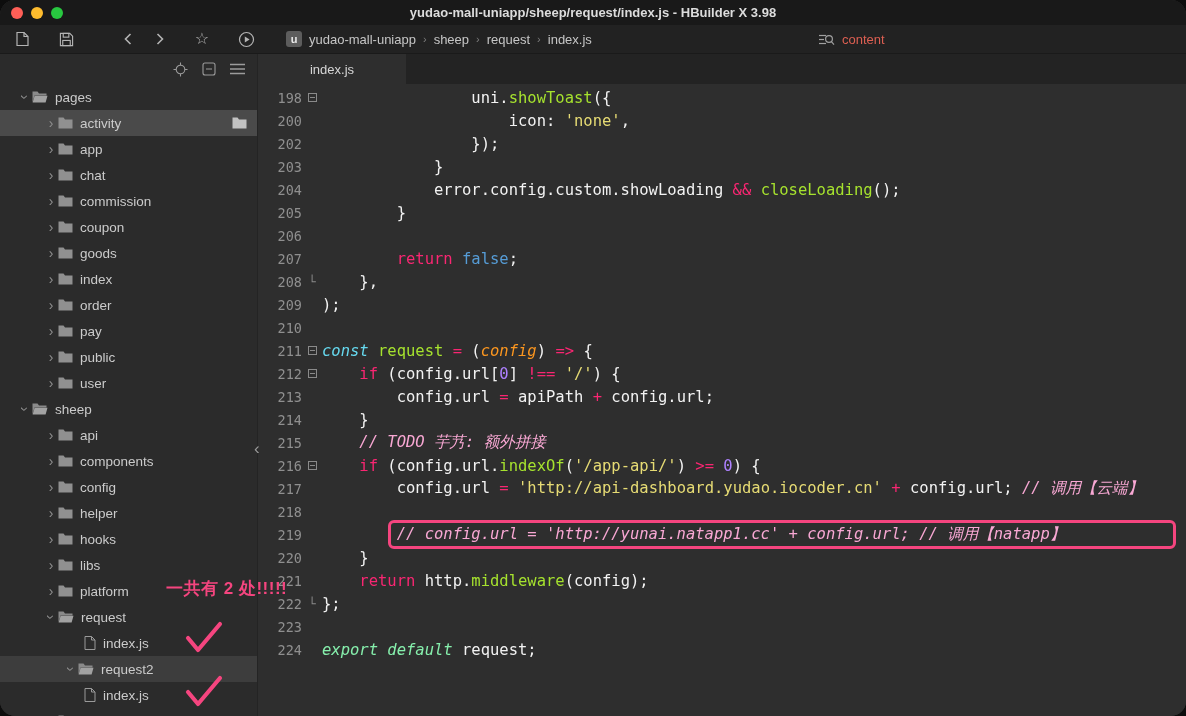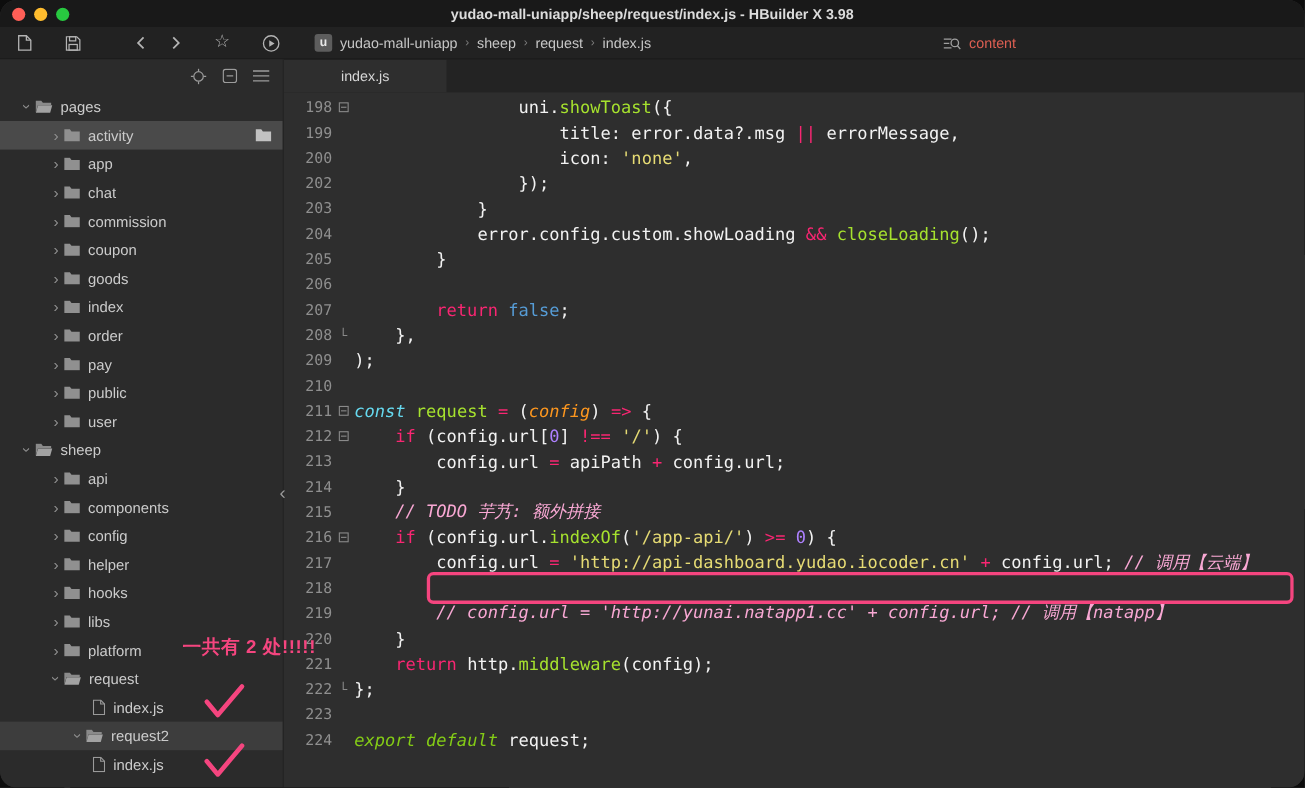--- a/index.html
+++ b/index.html
@@ -15,21 +15,21 @@
 
   
   .toolbar { height:29px; background:#222; border-bottom:1px solid #1a1a1a; display:flex; align-items:center; position:relative; }
   .tbtn { width:20px; height:20px; display:flex; align-items:center; justify-content:center; color:#b4b4b4; flex:none; }
   .tbtn svg { display:block; }
   .star-glyph { font-size:16px; line-height:1; }
   .breadcrumb { display:flex; align-items:center; gap:7px; margin-left:30px; font-size:13px; color:#c6c6c6; }
   .bc-sep { color:#7d7d7d; font-size:11px; }
   .uicon { width:16px; height:16px; background:#5d5d5d; border-radius:3px; color:#e9e9e9; font-size:11px; font-weight:700;
            display:flex; align-items:center; justify-content:center; }
-  .search { position:absolute; left:857px; top:0; height:100%; display:flex; align-items:center; gap:7px; }
+  .search { position:absolute; left:818px; top:0; height:100%; display:flex; align-items:center; gap:7px; }
   .search-label { color:#dd5f52; font-size:13px; }
 
   
   .main { display:flex; height:662px; }
 
   
   .sidebar { width:258px; flex:none; background:#2b2b2b; border-right:1px solid #242424; overflow:hidden; position:relative; }
   .sb-header { height:30px; display:flex; align-items:center; justify-content:flex-end; gap:14px; padding-right:12px; }
   .sb-hbtn { display:flex; }
   .tree-row { height:26px; display:flex; align-items:center; position:relative; color:#cbcbcb; font-size:13.5px; }
@@ -50,21 +50,21 @@
   .cline { height:23px; display:flex; align-items:center; white-space:pre; }
   .lnum { width:44px; flex:none; text-align:right; color:#8f8f8f; font-size:13.5px; }
   .lfold { width:20px; flex:none; display:flex; align-items:center; justify-content:center; color:#8a8a8a; font-size:12px; }
   .fold-sq { width:9px; height:9px; border:1px solid #8a8a8a; position:relative; }
   .fold-sq::after { content:""; position:absolute; left:1px; right:1px; top:3px; border-top:1px solid #8a8a8a; }
   .ltext { white-space:pre; }
 
   
   .tk-p  { color:#f2f2f2; }
   .tk-k  { color:#f92672; }
-  .tk-ki { color:#84cc16; font-style:italic; }
+  .tk-ki { color:#86efac; font-style:italic; }
   .tk-o  { color:#f92672; }
   .tk-f  { color:#a6e22e; }
   .tk-s  { color:#e6db74; }
   .tk-n  { color:#ae81ff; }
   .tk-b  { color:#569cd6; }
   .tk-c  { color:#f9a8d4;font-style:italic; }
   .tk-ck { color:#66d9ef; font-style:italic; }
   .tk-pm { color:#fd971f; font-style:italic; }
 
   
@@ -420,21 +420,20 @@
     </div>
 
     <div class="editorcol">
       <div class="tabbar">
         <div class="tab">
           <span>index.js</span>
         </div>
       </div>
       <div class="code" id="code">
           <div class="cline"><span class="lnum">198</span><span class="lfold"><span class="fold-sq"></span></span><span class="ltext"><span class="tk-p">                uni.</span><span class="tk-f">showToast</span><span class="tk-p">({</span></span></div>
-          <div class="cline"><span class="lnum">199</span><span class="lfold"></span><span class="ltext"><span class="tk-p">                    title: error.data?.msg </span><span class="tk-o">||</span><span class="tk-p"> errorMessage,</span></span></div>
           <div class="cline"><span class="lnum">200</span><span class="lfold"></span><span class="ltext"><span class="tk-p">                    icon: </span><span class="tk-s">'none'</span><span class="tk-p">,</span></span></div>
           <div class="cline"><span class="lnum">202</span><span class="lfold"></span><span class="ltext"><span class="tk-p">                });</span></span></div>
           <div class="cline"><span class="lnum">203</span><span class="lfold"></span><span class="ltext"><span class="tk-p">            }</span></span></div>
           <div class="cline"><span class="lnum">204</span><span class="lfold"></span><span class="ltext"><span class="tk-p">            error.config.custom.showLoading </span><span class="tk-o">&amp;&amp;</span><span class="tk-p"> </span><span class="tk-f">closeLoading</span><span class="tk-p">();</span></span></div>
           <div class="cline"><span class="lnum">205</span><span class="lfold"></span><span class="ltext"><span class="tk-p">        }</span></span></div>
           <div class="cline"><span class="lnum">206</span><span class="lfold"></span><span class="ltext"></span></div>
           <div class="cline"><span class="lnum">207</span><span class="lfold"></span><span class="ltext"><span class="tk-p">        </span><span class="tk-k">return</span><span class="tk-p"> </span><span class="tk-b">false</span><span class="tk-p">;</span></span></div>
           <div class="cline"><span class="lnum">208</span><span class="lfold">└</span><span class="ltext"><span class="tk-p">    },</span></span></div>
           <div class="cline"><span class="lnum">209</span><span class="lfold"></span><span class="ltext"><span class="tk-p">);</span></span></div>
           <div class="cline"><span class="lnum">210</span><span class="lfold"></span><span class="ltext"></span></div>

